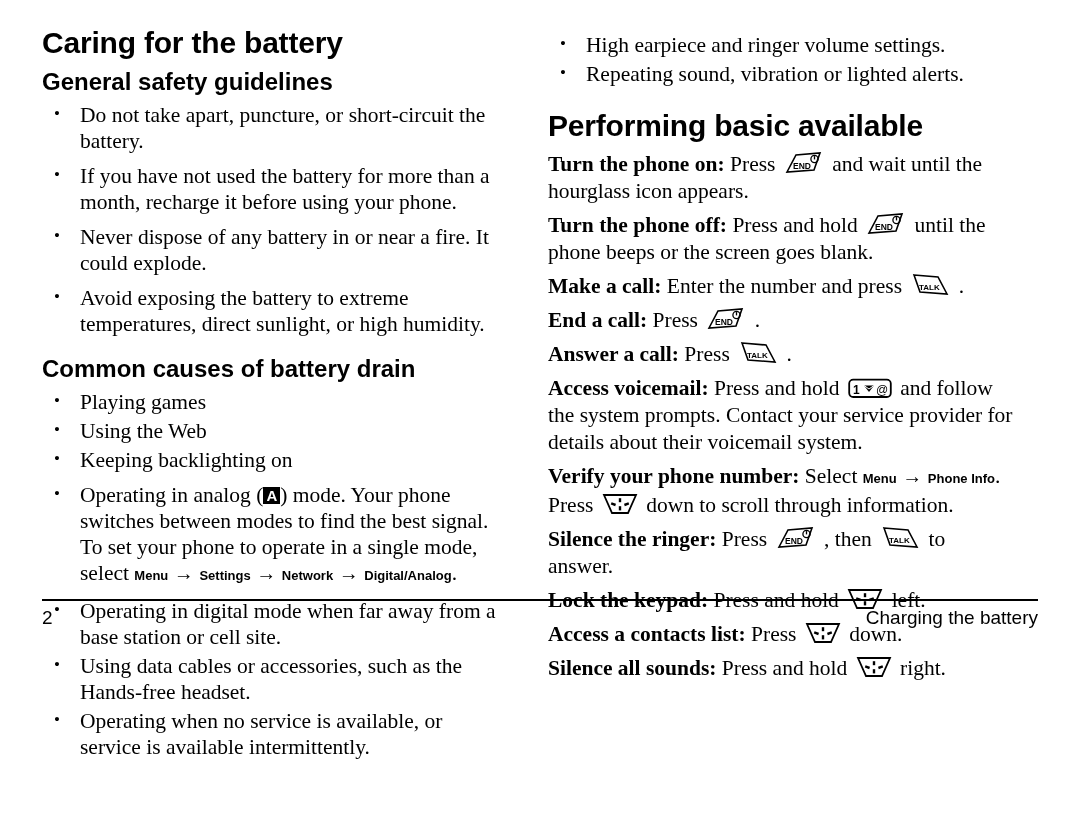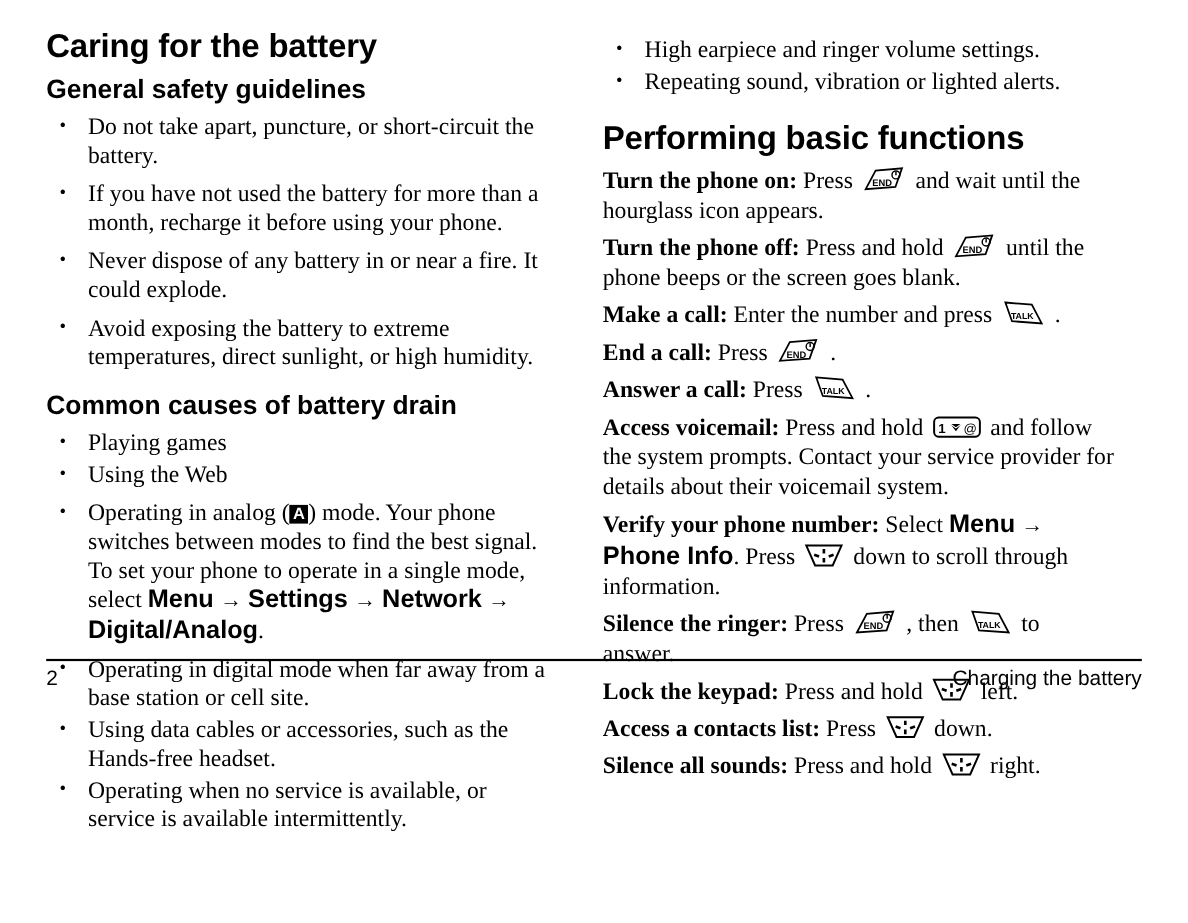--- a/index.html
+++ b/index.html
@@ -80,21 +80,21 @@
     font-size: 21.5px;
     line-height: 27px;
     margin: 0 0 7px 0;
   }
   p.fn b {
     font-weight: bold;
   }
   .ui {
     font-family: "Liberation Sans", "DejaVu Sans", sans-serif;
     font-weight: bold;
-    font-size: 23px;
+    font-size: 13px;
   }
   .arrow {
     font-family: "Liberation Sans", "DejaVu Sans", sans-serif;
     font-weight: normal;
     font-size: 20px;
   }
 
   
   .badge-a {
     display: inline-block;
@@ -136,36 +136,37 @@
           <li>If you have not used the battery for more than a month, recharge it before using your phone.</li>
           <li>Never dispose of any battery in or near a fire. It could explode.</li>
           <li>Avoid exposing the battery to extreme temperatures, direct sunlight, or high humidity.</li>
         </ul>
 
       <h2 class="section spaced">Common causes of battery drain</h2>
 
       <ul class="bl tight" id="drain-list">
           <li>Playing games</li>
           <li>Using the Web</li>
+          <li>Keeping backlighting on</li>
           <li style="margin-top: 9px; margin-bottom: 9px;">Operating in analog (<span class="badge-a">A</span>) mode. Your phone switches between modes to find the best signal. To set your phone to operate in a single mode, select <span class="ui">Menu</span><span class="arrow"> → </span><span class="ui">Settings</span><span class="arrow"> → </span><span class="ui">Network</span><span class="arrow"> → </span><span class="ui">Digital/Analog</span>.</li>
           <li>Operating in digital mode when far away from a base station or cell site.</li>
           <li>Using data cables or accessories, such as the Hands-free headset.</li>
           <li>Operating when no service is available, or service is available intermittently.</li>
         </ul>
 
     </div>
 
     <div class="col col-right">
 
       <ul class="bl tight" id="top-list">
           <li>High earpiece and ringer volume settings.</li>
           <li>Repeating sound, vibration or lighted alerts.</li>
         </ul>
 
-      <h1 class="chapter" style="margin-top:22px;margin-bottom:8px;">Performing basic functions</h1>
+      <h1 class="chapter" style="margin-top:22px;margin-bottom:8px;">Performing basic available</h1>
 
       <div id="functions">
           <p class="fn"><b>Turn the phone on:</b> Press <span class="keyicon"><svg width="40" height="24" viewBox="0 0 40 24">
                 <path d="M3 21 L12 4 L36 2 L30 19 Z" fill="none" stroke="#000" stroke-width="1.6"></path>
                 <text x="9" y="18" font-family="Liberation Sans, sans-serif" font-size="8.5" font-weight="bold" fill="#000">END</text>
                 <circle cx="30.5" cy="8" r="3.6" fill="none" stroke="#000" stroke-width="1.3"></circle>
                 <path d="M30.5 5.1 V8.4" stroke="#000" stroke-width="1.3"></path>
               </svg></span> and wait until the hourglass icon appears.</p>
           <p class="fn"><b>Turn the phone off:</b> Press and hold <span class="keyicon"><svg width="40" height="24" viewBox="0 0 40 24">
                 <path d="M3 21 L12 4 L36 2 L30 19 Z" fill="none" stroke="#000" stroke-width="1.6"></path>

